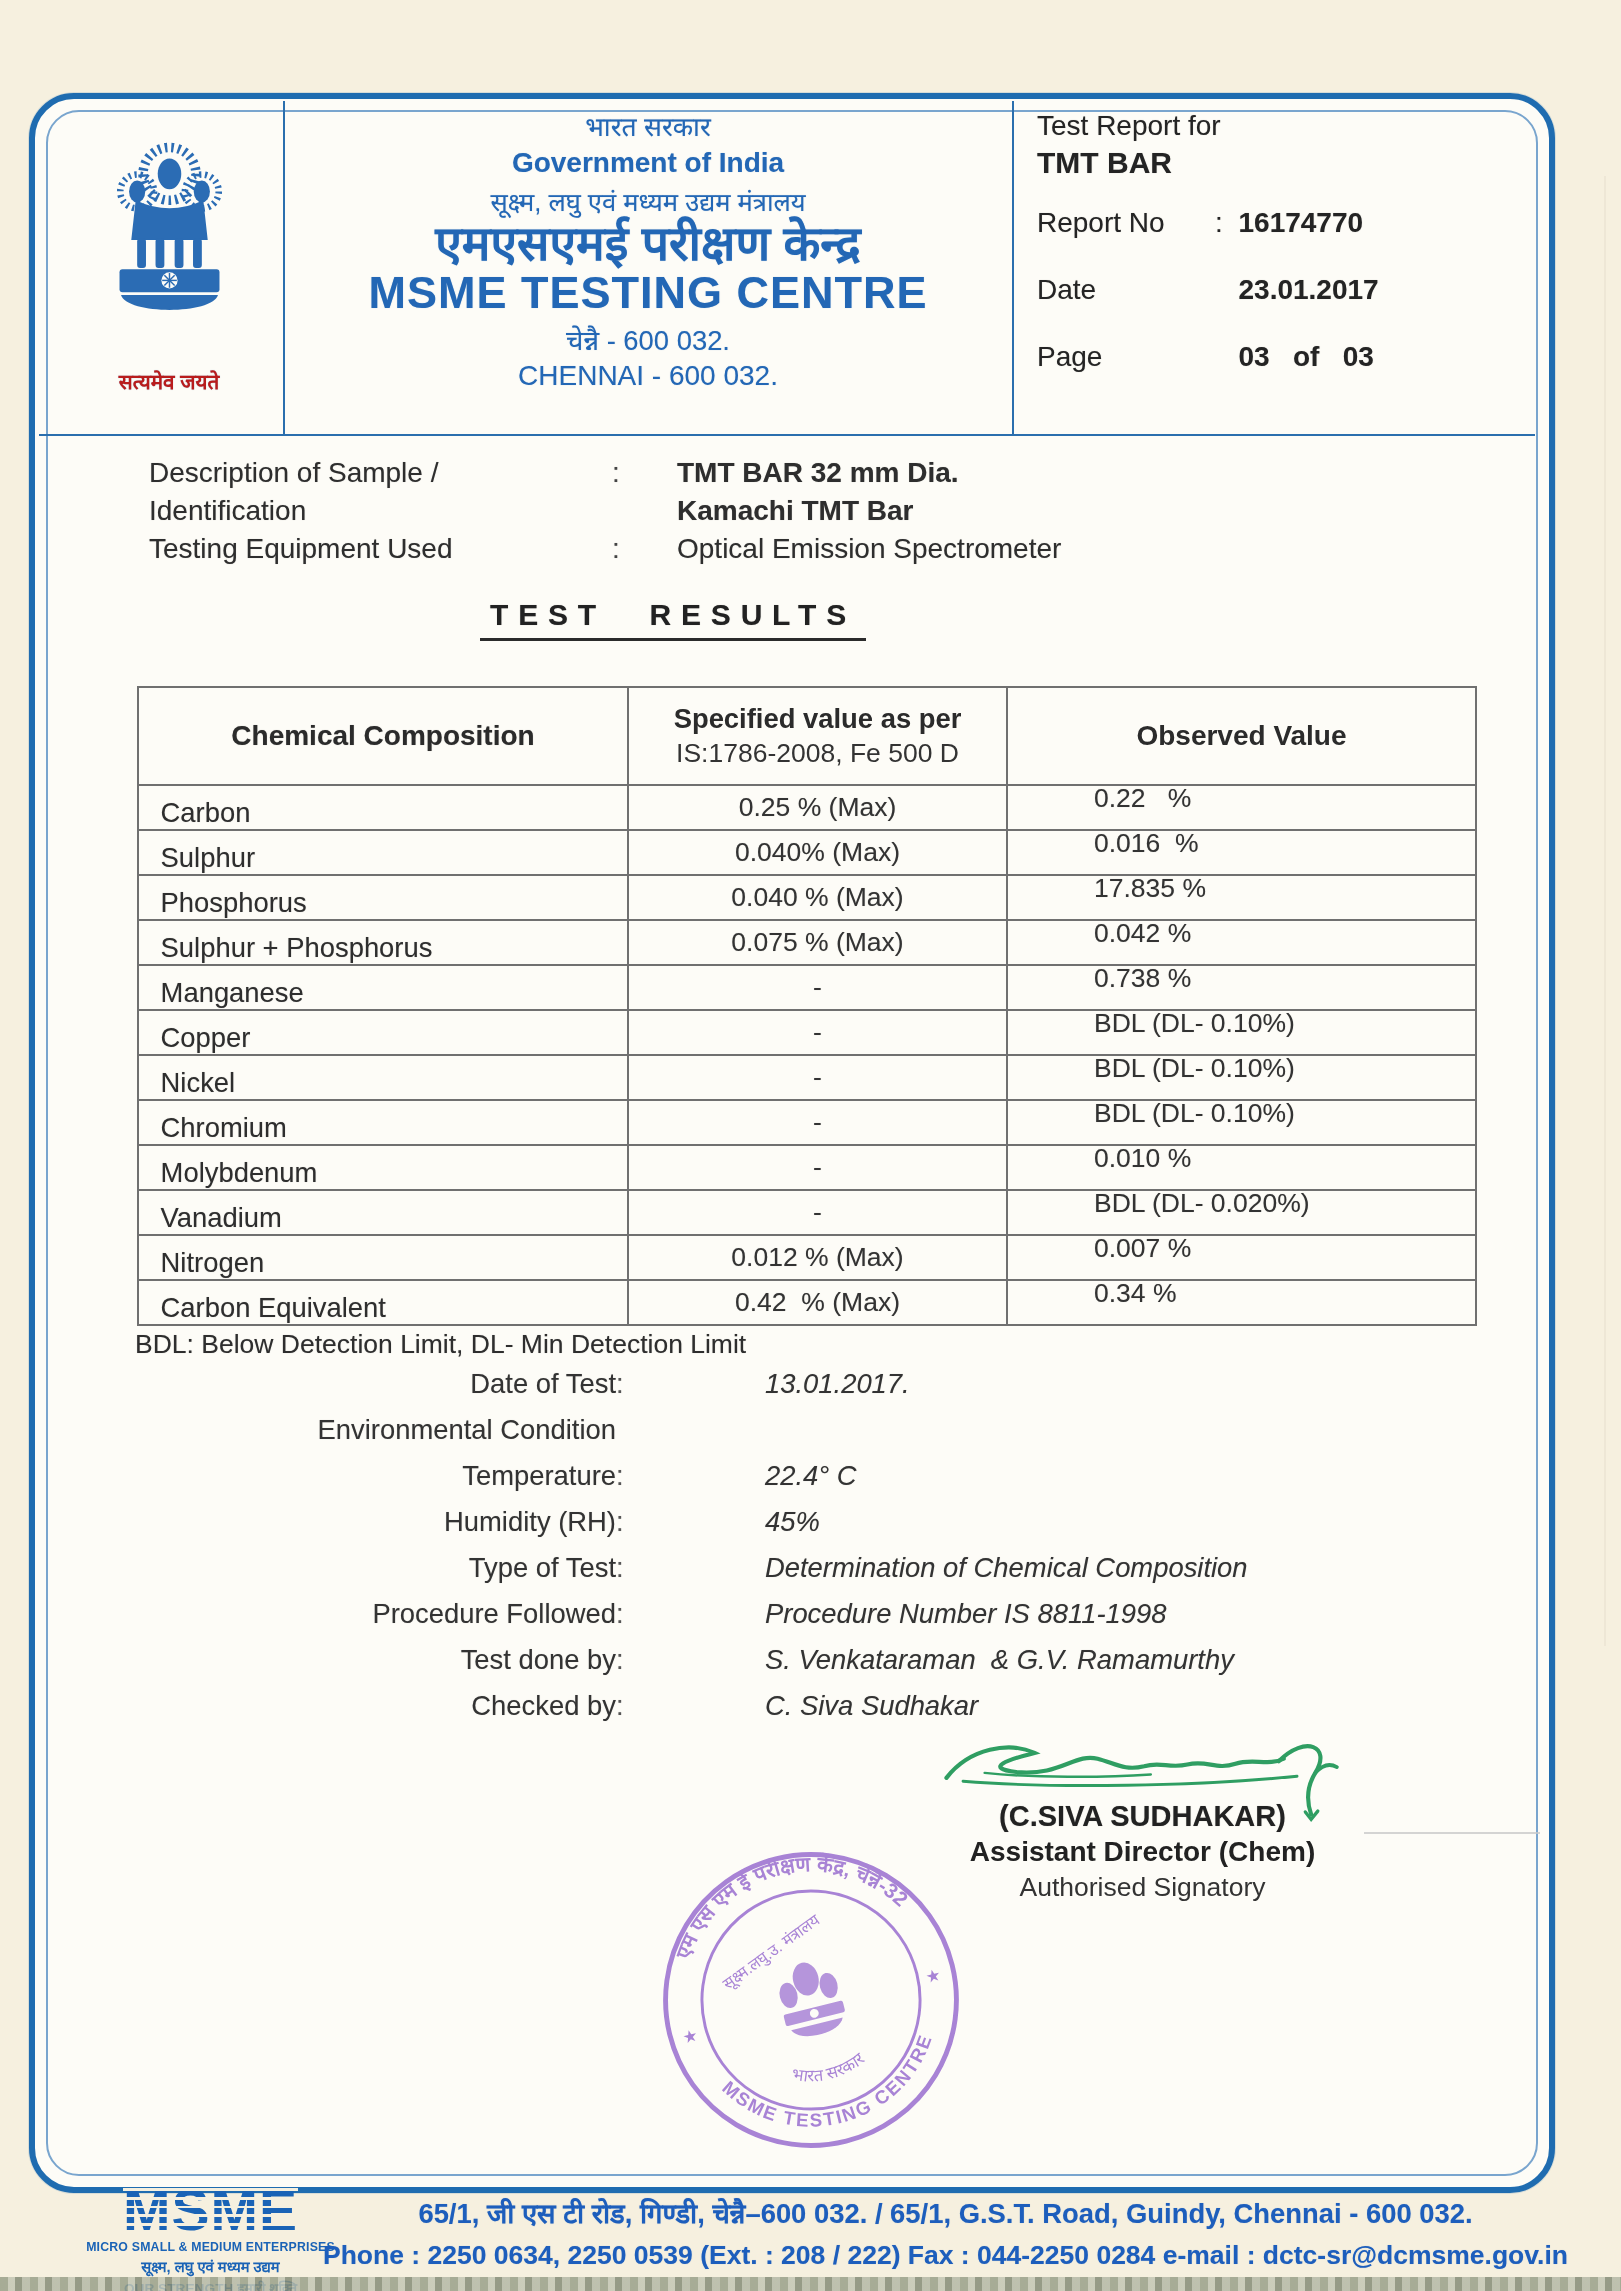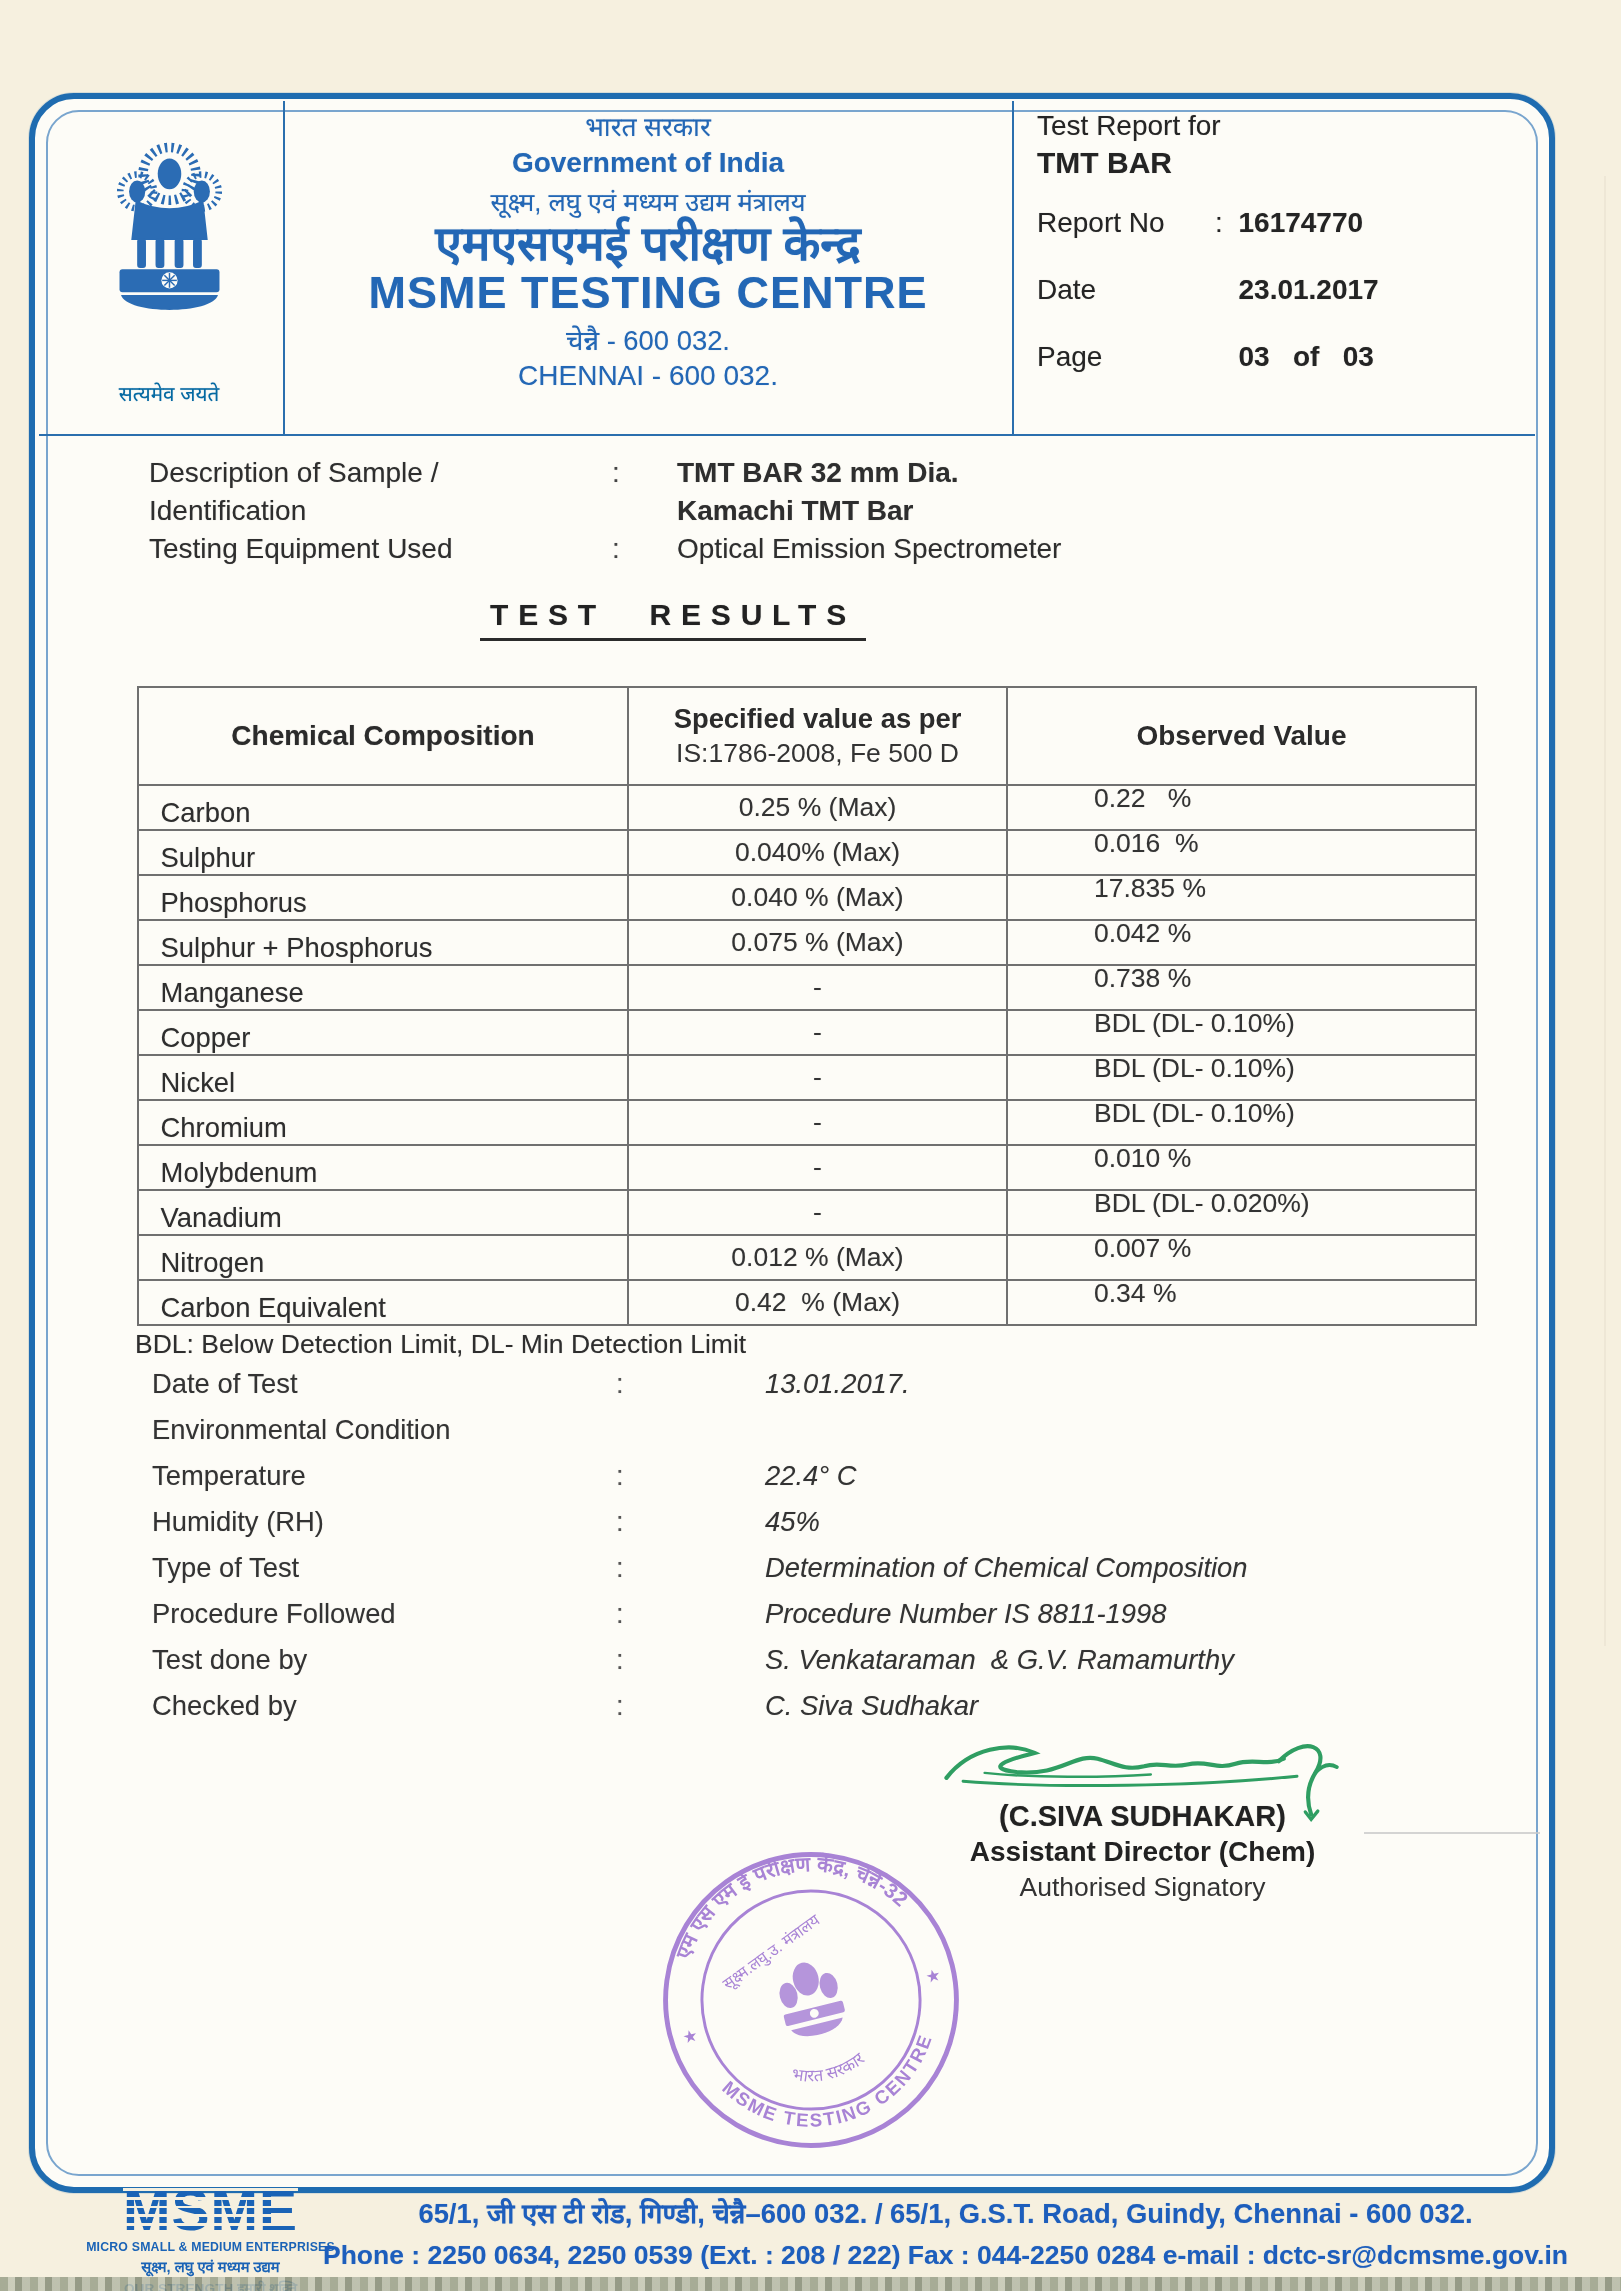--- a/index.html
+++ b/index.html
@@ -21,21 +21,21 @@
     border:2px solid #79a5ce;border-radius:33px;
   }
   
   .hline{position:absolute;left:39px;top:434px;width:1496px;height:0;border-top:2.9px solid #2b6fae;}
   .vline{position:absolute;top:101px;height:334px;width:0;border-left:2.9px solid #2b6fae;}
   .vline.v1{left:283px;}
   .vline.v2{left:1012px;}
   
   .emblem-wrap{position:absolute;left:76px;top:116px;width:186px;text-align:center;}
   .emblem-wrap svg{width:147px;height:245px;}
-  .emblem-caption{font-size:20.6px;color:#0369a1;font-weight:normal;margin-top:14px;text-shadow:0 0 1px rgba(43,108,180,.4);}
+  .emblem-caption{font-size:20.6px;color:#b91c1c;font-weight:bold;margin-top:2px;text-shadow:0 0 1px rgba(43,108,180,.4);}
   .head-center{position:absolute;left:294px;top:108px;width:708px;text-align:center;color:#2367b5;text-shadow:0 0 1px rgba(35,103,181,.35);}
   .hc-hi1{font-size:26.5px;margin-bottom:2.9px;}
   .hc-en1{font-size:28px;font-weight:bold;margin-bottom:4.9px;}
   .hc-hi2{font-size:25.5px;margin-bottom:1px;}
   .hc-en2{font-size:20.6px;margin-bottom:6.9px;}
   .hc-hi3{font-size:48px;font-weight:bold;line-height:1.04;}
   .hc-en3{font-size:45px;font-weight:bold;letter-spacing:1px;line-height:1.05;}
   .hc-hi4{font-size:27.4px;margin-top:4.9px;}
   .hc-en4{font-size:28px;margin-top:2px;}
   .head-right{position:absolute;left:1037px;top:110px;width:490px;color:#242424;text-shadow:0 0 1px rgba(0,0,0,.25);}
@@ -72,21 +72,21 @@
   .th3{font-size:28px;font-weight:bold;text-align:center;color:#2b2b2b;}
   #results-table tbody td{height:43px;}
   .cell-el .el-text{display:inline-block;padding-left:21.6px;font-size:27.4px;transform:translateY(4.9px);text-shadow:0 0 1px rgba(0,0,0,.25);}
   .cell-spec{text-align:center;}
   .cell-spec .spec-text{display:inline-block;font-size:26.5px;white-space:pre;color:#333;text-shadow:0 0 1px rgba(0,0,0,.22);}
   .cell-obs .obs-text{display:inline-block;padding-left:86px;font-size:26.5px;white-space:pre;transform:translateY(-8.8px);color:#333;text-shadow:0 0 1px rgba(0,0,0,.22);}
   .footnote{position:absolute;left:135px;top:1329px;font-size:26.5px;color:#2e2e2e;text-shadow:0 0 1px rgba(0,0,0,.25);}
   
   #conditions-list{position:absolute;left:152px;top:1368px;width:1323px;}
   .tc-row{height:46px;font-size:27.4px;color:#333;text-shadow:0 0 1px rgba(0,0,0,.22);}
-  .tc-label{display:inline-block;width:464px;vertical-align:top;}
+  .tc-label{display:inline-block;width:464px;vertical-align:top;text-align:right;}
   .tc-colon{display:inline-block;width:149px;vertical-align:top;color:#555;}
   .tc-value{white-space:pre;font-style:italic;}
   
   .sign-block{position:absolute;left:912px;top:1733px;width:461px;text-align:center;}
   .sign-block svg{width:431px;height:108px;display:block;margin:0 auto -41px auto;}
   .sg-name{font-size:29px;font-weight:bold;color:#222;text-shadow:0 0 1px rgba(0,0,0,.3);}
   .sg-desig{font-size:28px;font-weight:bold;margin-top:2.9px;color:#222;}
   .sg-role{font-size:26.5px;margin-top:3.9px;color:#333;}
   
   .scan-line{position:absolute;left:1364px;top:1832px;width:176px;border-top:2.9px solid #c9c9c9;opacity:.8;}

